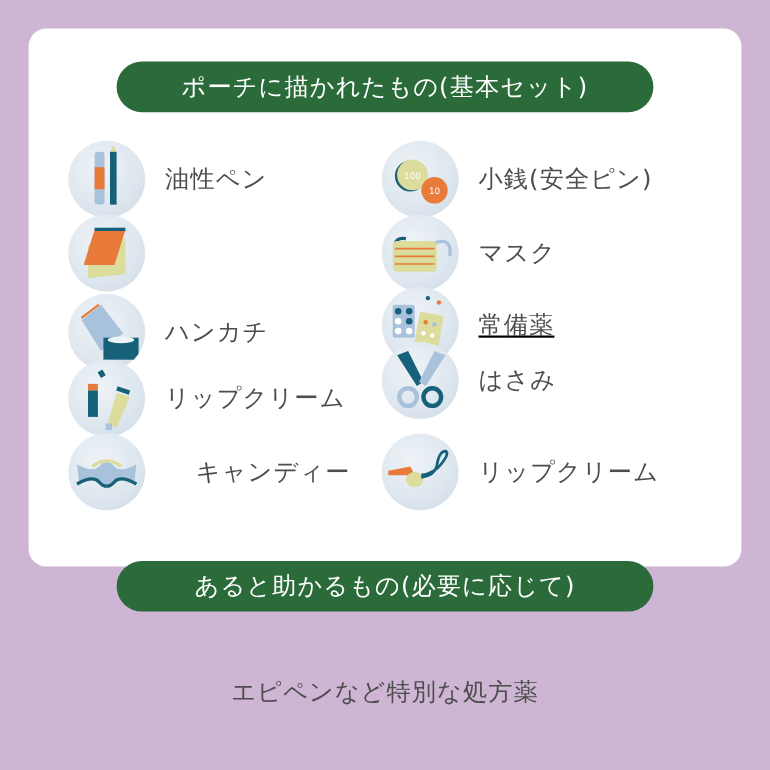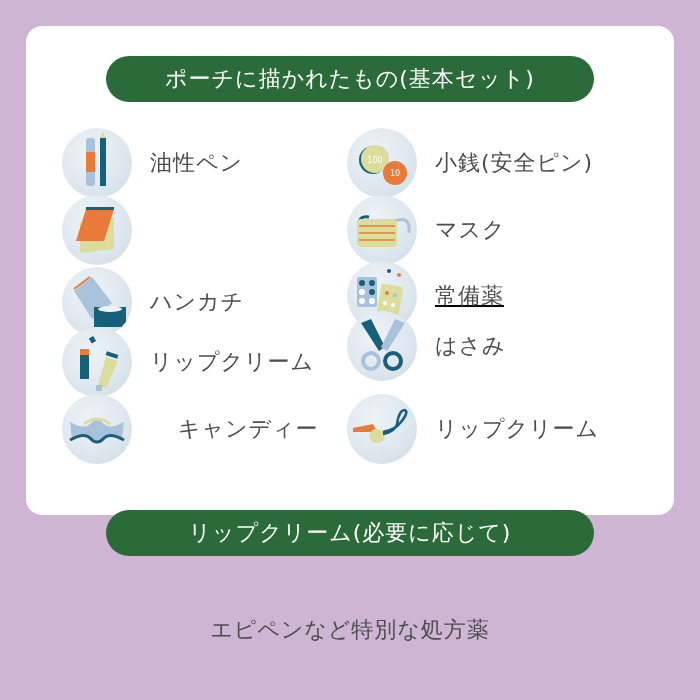--- a/index.html
+++ b/index.html
@@ -201,18 +201,18 @@
       <svg viewBox="0 0 70 70">
         <polygon points="6,34 26,30 30,38 6,38" fill="#e87a3a"></polygon>
         <ellipse cx="30" cy="42" rx="8" ry="7" fill="#dcdc9c"></ellipse>
         <path d="M36 38 Q48 36 54 28 Q62 18 58 16 Q52 16 50 30 Q48 38 36 40" stroke="#17607a" stroke-width="2.5" fill="none"></path>
       </svg>
     </div>
     <span class="label">リップクリーム</span>
   </div>
 
   <div class="pill pill-bottom">
-    <span>リップクリーム(必要に応じて)</span>
+    <span>あると助かるもの(必要に応じて)</span>
   </div>
 
   <div class="bottom-text bottom-line2">エピペンなど特別な処方薬</div>
 
 </div>
 
 </body></html>

